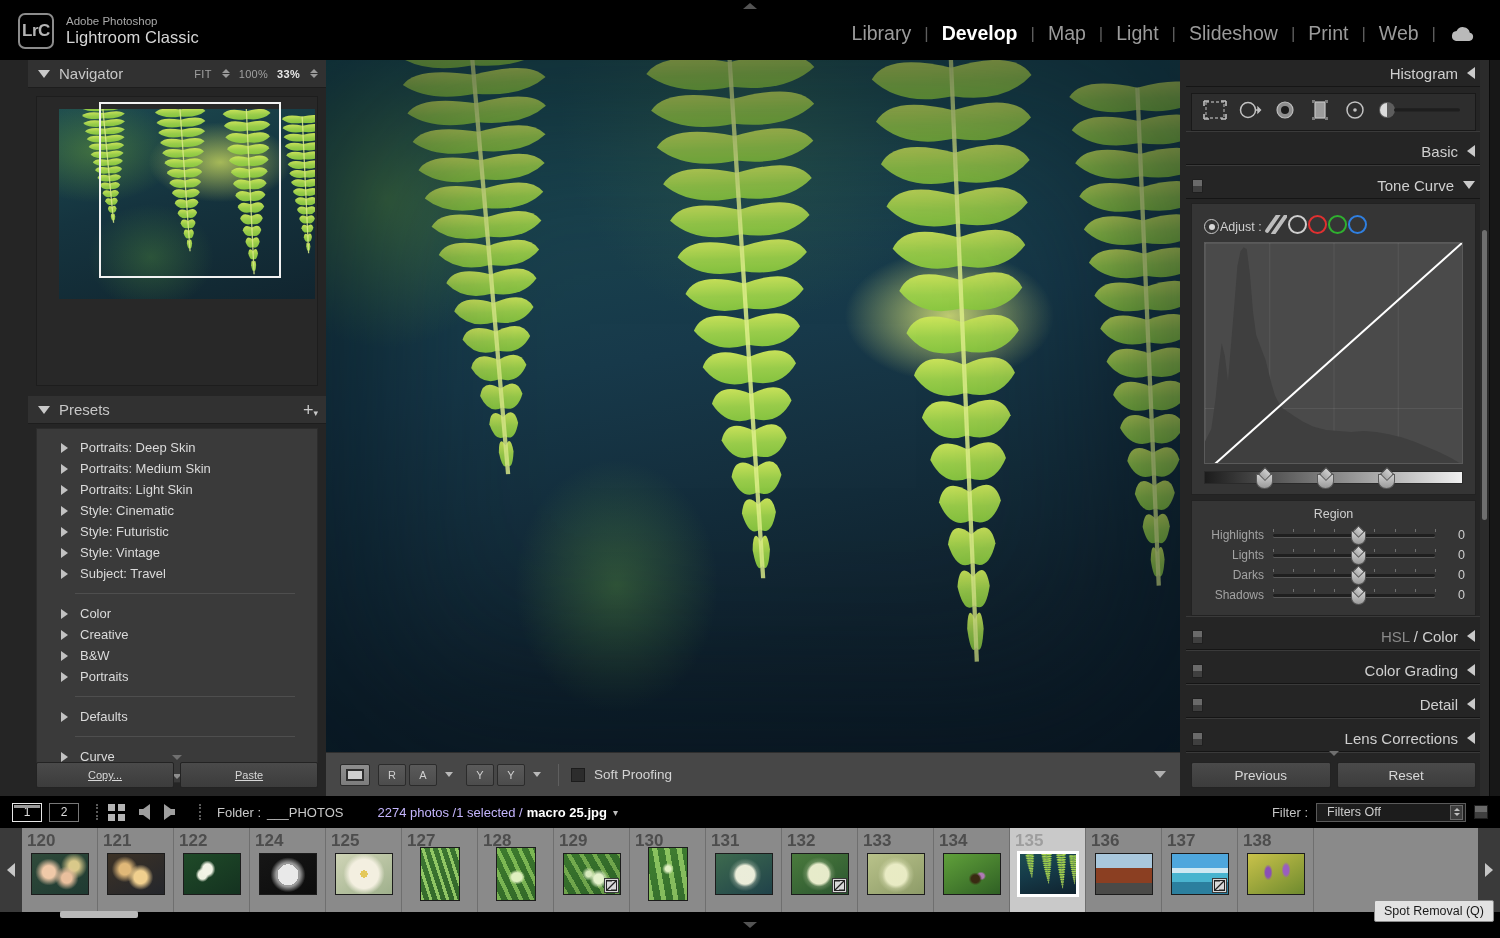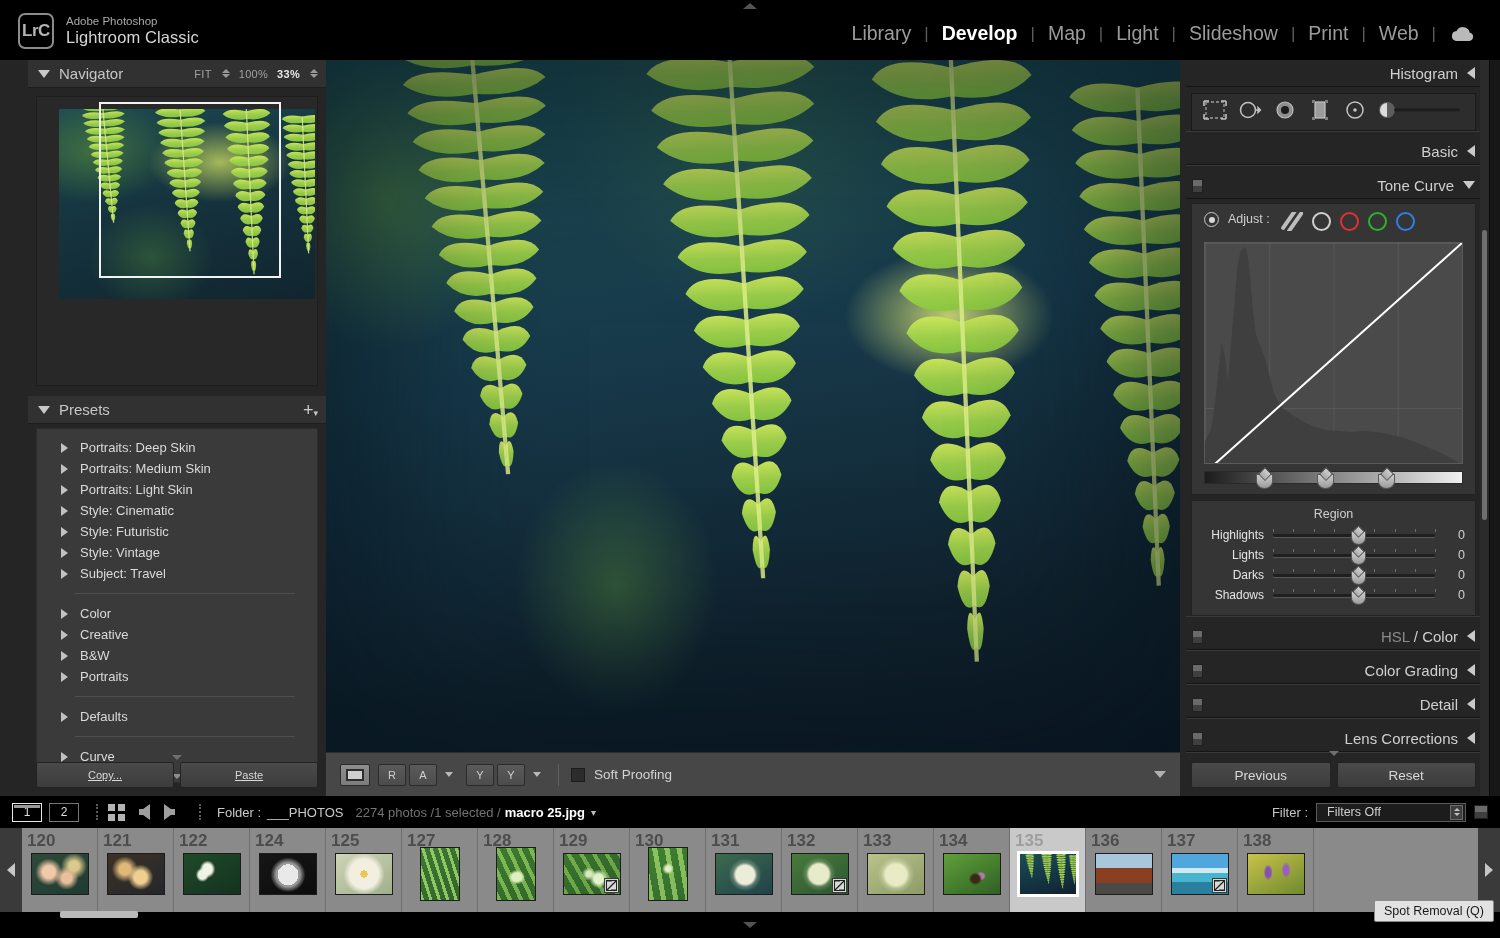--- a/index.html
+++ b/index.html
@@ -201,21 +201,21 @@
   .sec-head .tri-l { width:0;height:0;border-top:6px solid transparent;border-bottom:6px solid transparent;border-right:8px solid #c9c9c9; margin-left:9px;}
   .sec-head .tri-d { width:0;height:0;border-left:6px solid transparent;border-right:6px solid transparent;border-top:8px solid #c9c9c9; margin-left:9px;}
   .sec-gap { height:7px; background:#252525; border-top:1px solid #3a3a3a;}
 
   .tools-row {
     margin: 6px 5px 0 5px; height:38px; background:#2d2d2d; border:1px solid #191919;
     display:flex; align-items:center; justify-content:space-between; padding: 0 10px;
   }
 
   .tc-body { margin: 4px 5px 0 5px; background:#353535; border:1px solid #222; padding: 8px 12px 10px 12px;}
-  .adjust-row { display:flex; align-items:flex-start; gap:9px; height:22px; }
+  .adjust-row { display:flex; align-items:flex-end; gap:1px; height:22px; }
   .adjust-label{ color:#cfcfcf; font-size:12.5px; margin-right:2px;}
   .target-ic { width:15px;height:15px;border-radius:50%;border:1.5px solid #c9c9c9; display:flex;align-items:center;justify-content:center;}
   .target-ic::after{content:"";width:6px;height:6px;border-radius:50%;background:#d9d9d9;}
   .ring { width:19px;height:19px;border-radius:50%; border:2.2px solid #cfcfcf; }
   .ring.r{border-color:#e03030;} .ring.g{border-color:#2fb02f;} .ring.b{border-color:#2f7fe0;}
   .curve-ic { width:22px;height:19px; position:relative; overflow:hidden;}
   .curve-ic span{position:absolute;width:28px;height:4px;background:#bdbdbd;transform:rotate(-55deg);border-radius:2px;}
   .curve-ic span:nth-child(1){left:-5px;top:4px;}
   .curve-ic span:nth-child(2){left:1px;top:7px;}
 
@@ -240,21 +240,21 @@
   }
   .t-handle::after{
     content:""; position:absolute; left:3.5px; top:-1px; width:8px;height:8px;
     background: linear-gradient(#cfcfcf,#a9a9a9); border:1px solid #5a5a5a;
     transform: rotate(45deg);
   }
 
   .region-box { margin: 5px 5px 0 5px; background:#353535; border:1px solid #222; padding:6px 10px 10px 10px;}
   .region-title { text-align:center; color:#cfcfcf; font-size:12.5px; margin-bottom:4px;}
   .sl-row { display:flex; align-items:center; height:20px; }
-  .sl-name { width:62px; text-align:right; color:#e5e5e5; font-size:12px; margin-right:9px;}
+  .sl-name { width:62px; text-align:right; color:#a3a3a3; font-size:12px; margin-right:9px;}
   .sl-track { position:relative; flex:1; height:18px; }
   .sl-track .line { position:absolute; left:0; right:0; top:8px; height:3px; background:#1f1f1f; border-radius:2px; box-shadow: 0 1px 0 #585858;}
   .sl-track .tick { position:absolute; top:3px; width:1px; height:3px; background:#6f6f6f;}
   .sl-knob { position:absolute; left:48%; top:2px; width:13px;height:15px;}
   .sl-knob::before{content:"";position:absolute;left:0;top:3px;width:13px;height:12px;background:linear-gradient(#d0d0d0,#9c9c9c);border:1px solid #555;border-radius:0 0 50% 50%;}
   .sl-knob::after{content:"";position:absolute;left:3px;top:-1px;width:7px;height:7px;background:linear-gradient(#d2d2d2,#adadad);border:1px solid #555;transform:rotate(45deg);}
   .sl-val { width:30px; text-align:right; color:#cfcfcf; font-size:12.5px;}
 
   .rp-bot-tri{position:absolute;left:0;bottom:40px;width:295px;display:flex;justify-content:center;}
   .rp-bot-tri i{width:0;height:0;border-left:5px solid transparent;border-right:5px solid transparent;border-top:5px solid #6f6f6f;}
@@ -272,21 +272,21 @@
   .fs-pagebtn.active::before{content:"";position:absolute;left:1px;top:1px;right:1px;height:3px;background:#9a9a9a;}
   .fs-dots { width:1px; height:16px; border-left:2px dotted #5a5a5a; margin:0 10px;}
   .grid-ic { display:grid; grid-template-columns: 7px 7px; grid-template-rows:7px 7px; gap:3px; margin-right:14px;}
   .grid-ic i{background:#b4b4b4;}
   .arrow-l, .arrow-r { width:0;height:0; margin-right:14px;}
   .arrow-l{border-top:8px solid transparent;border-bottom:8px solid transparent;border-right:11px solid #9e9e9e; position:relative;}
   .arrow-l::after{content:"";position:absolute;left:0;top:-3px;width:9px;height:6px;background:#9e9e9e;}
   .arrow-r{border-top:8px solid transparent;border-bottom:8px solid transparent;border-left:11px solid #9e9e9e; position:relative;}
   .arrow-r::after{content:"";position:absolute;left:-9px;top:-3px;width:9px;height:6px;background:#9e9e9e;}
   .fs-folder{ margin-left:6px; color:#c9c9c9;}
-  .fs-count{ margin-left:12px; color:#737373;}
+  .fs-count{ margin-left:34px; color:#c4b5fd;}
   .fs-filter{ margin-left:auto; display:flex; align-items:center; gap:8px;}
   .fs-select{ width:150px; height:19px; background:#1c1c1c; border:1px solid #5a5a5a; color:#cdcdcd;
     font-size:12.5px; display:flex; align-items:center; padding-left:10px; position:relative;}
   .fs-select .st{ position:absolute; right:2px; top:1px; width:13px; height:15px; background:#3e3e3e; border:1px solid #6a6a6a;
     display:flex; flex-direction:column; align-items:center; justify-content:center; gap:2px;}
   .fs-select .st i{width:0;height:0;border-left:3px solid transparent;border-right:3px solid transparent;}
   .fs-select .st i.u{border-bottom:3px solid #c0c0c0;} .fs-select .st i.d{border-top:3px solid #c0c0c0;}
   .fs-sq{ width:14px;height:14px;background:linear-gradient(#6a6a6a 0 50%,#3f3f3f 50% 100%); border:1px solid #1f1f1f;}
 
   

